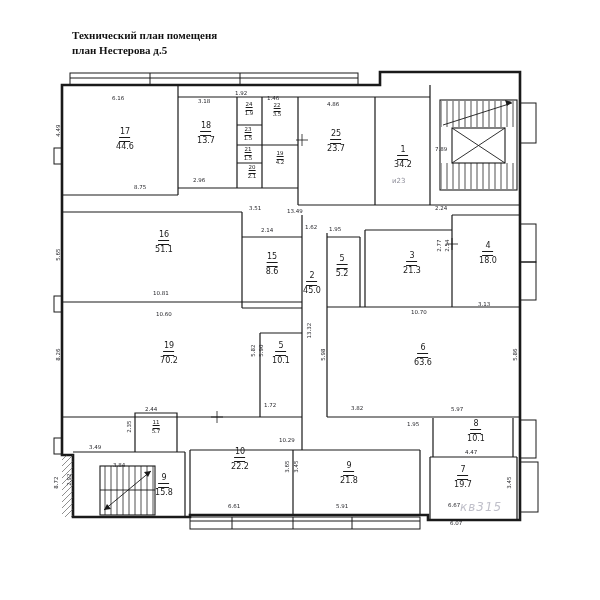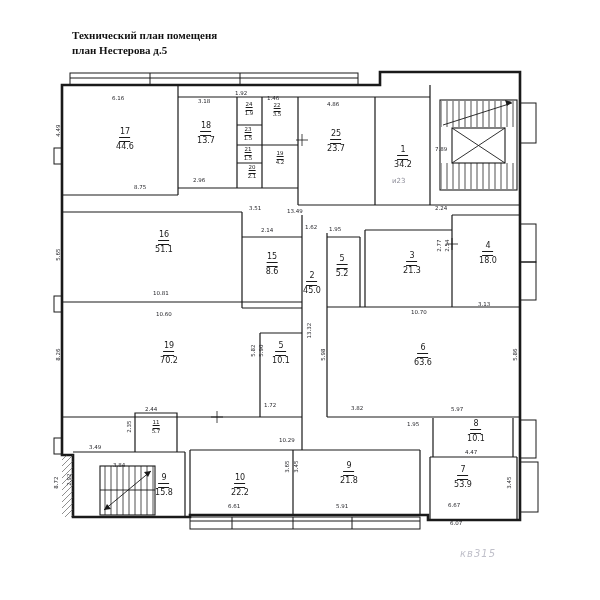--- a/index.html
+++ b/index.html
@@ -10,21 +10,21 @@
          font-weight:bold;font-size:11px;line-height:1.32;color:#121212;white-space:nowrap;}
   .room{position:absolute;transform:translateX(-50%);text-align:center;color:#1a1a1a;}
   .room .n{font-size:8px;line-height:8px;white-space:nowrap;}
   .room .dv{width:11px;height:3px;border-top:1px solid #1a1a1a;border-bottom:1px solid #1a1a1a;margin:1px auto;}
   .room .a{font-size:8px;line-height:8px;white-space:nowrap;}
   .room.sm .n,.room.sm .a{font-size:5.5px;line-height:5px;}
   .room.sm .dv{width:7px;height:2px;margin:0 auto;border-top-width:1px;}
   .dim{position:absolute;font-size:5.5px;line-height:5px;color:#26262b;white-space:nowrap;}
   .dim.rot{transform:rotate(-90deg);transform-origin:center;}
   .note{position:absolute;font-size:7px;color:#8d8d99;white-space:nowrap;}
-  .wm{position:absolute;font-size:10px;font-style:italic;letter-spacing:1px;color:#c0c0ca;white-space:nowrap;margin-top:48px;}
+  .wm{position:absolute;font-size:12px;font-style:italic;letter-spacing:1px;color:#c0c0ca;white-space:nowrap;}
 </style>
 </head>
 <body>
 
 <div id="plan">
 
   <svg width="600" height="600" viewBox="0 0 600 600">
     <defs>
       <pattern id="hv" width="6" height="8" patternUnits="userSpaceOnUse">
         <path d="M3,0 V8" stroke="#222" stroke-width="0.8"></path>
@@ -185,39 +185,39 @@
   <div class="room sm" style="left:156px;top:420px">
       <div class="n">11</div>
       <div class="dv"></div>
       <div class="a">5.7</div>
     </div>
   <div class="room" style="left:164px;top:474px">
       <div class="n">9</div>
       <div class="dv"></div>
       <div class="a">15.8</div>
     </div>
-  <div class="room" style="left:240px;top:474px">
+  <div class="room" style="left:240px;top:448px">
       <div class="n">10</div>
       <div class="dv"></div>
       <div class="a">22.2</div>
     </div>
   <div class="room" style="left:349px;top:462px">
       <div class="n">9</div>
       <div class="dv"></div>
       <div class="a">21.8</div>
     </div>
   <div class="room" style="left:476px;top:420px">
       <div class="n">8</div>
       <div class="dv"></div>
       <div class="a">10.1</div>
     </div>
   <div class="room" style="left:463px;top:466px">
       <div class="n">7</div>
       <div class="dv"></div>
-      <div class="a">53.9</div>
+      <div class="a">19.7</div>
     </div>
 
   <div class="dim" style="left:112px;top:96px">6.16</div>
   <div class="dim" style="left:134px;top:185px">8.75</div>
   <div class="dim rot" style="left:52px;top:128px">4.49</div>
   <div class="dim" style="left:198px;top:99px">3.18</div>
   <div class="dim" style="left:193px;top:178px">2.96</div>
   <div class="dim" style="left:235px;top:91px">1.92</div>
   <div class="dim" style="left:267px;top:96px">1.46</div>
   <div class="dim" style="left:327px;top:102px">4.86</div>

